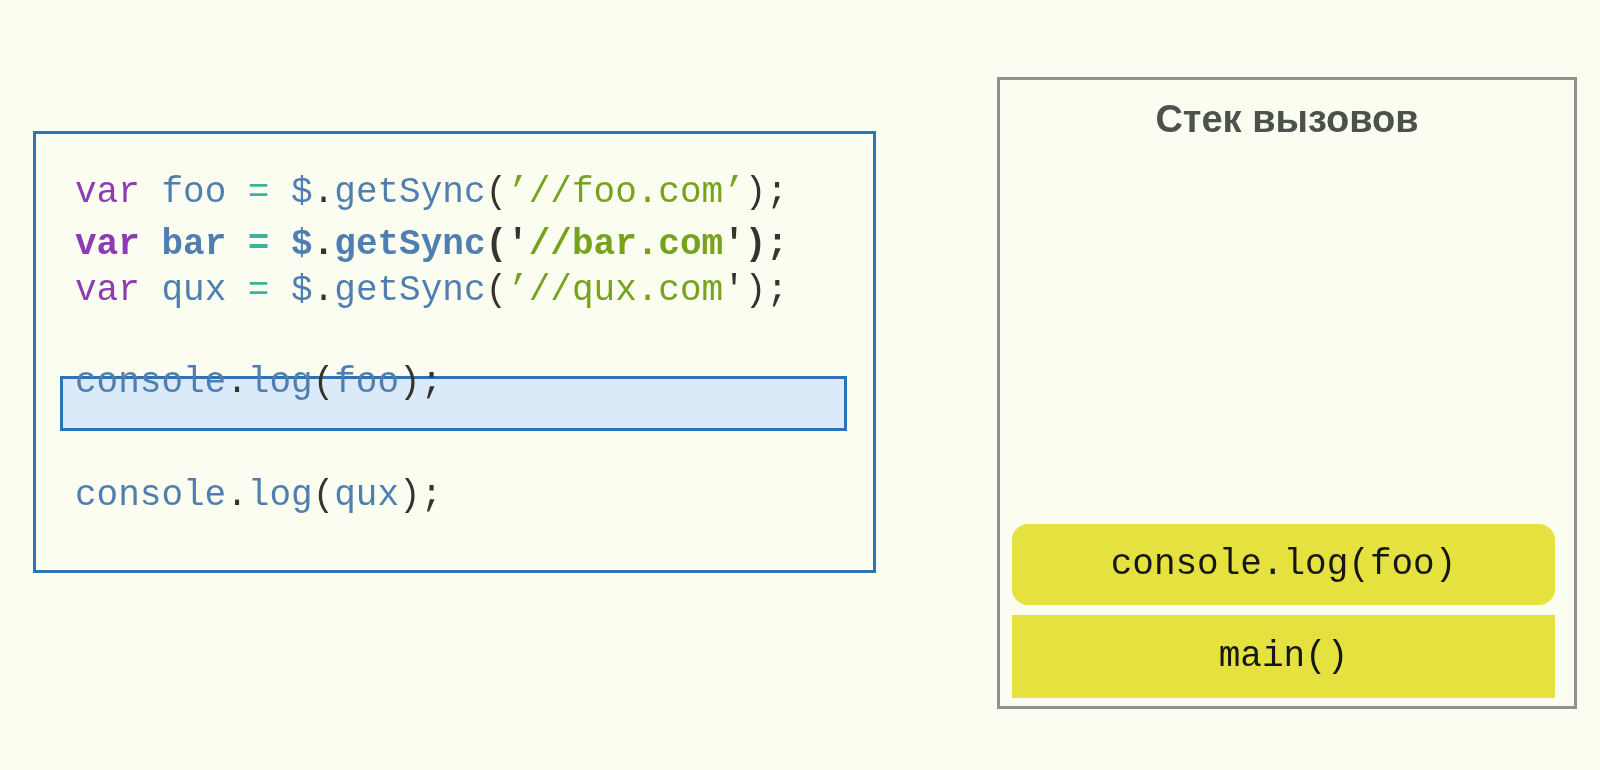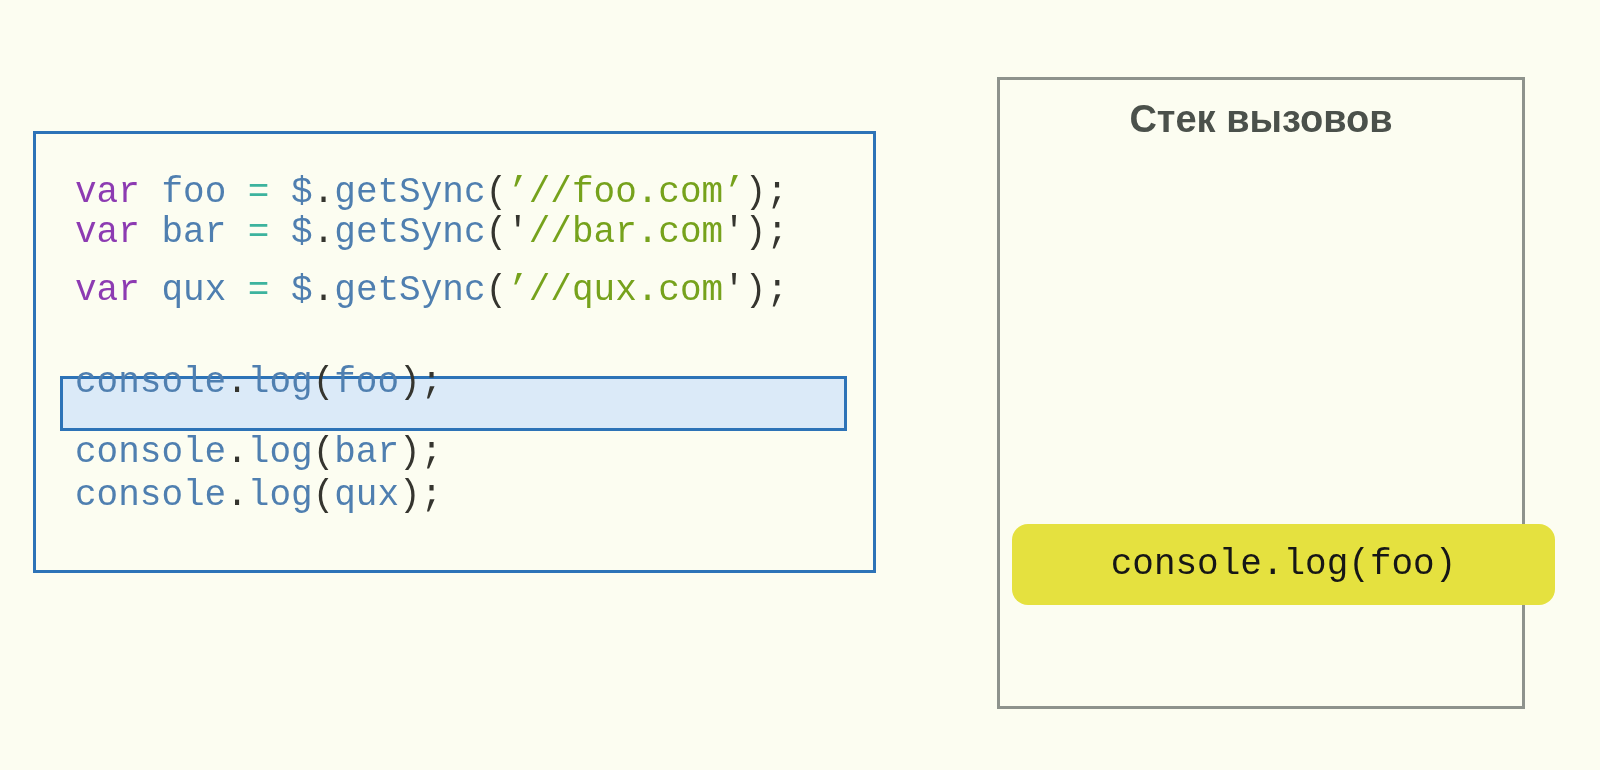--- a/index.html
+++ b/index.html
@@ -29,21 +29,21 @@
     position: absolute;
     left: 39px;
     height: 52px;
     line-height: 52px;
     font-family: "Liberation Mono", "DejaVu Sans Mono", monospace;
     font-size: 36px;
     white-space: pre;
     z-index: 2;
   }
   .l0 { top: 33px; }
-  .l1 { top: 73px; }
+  .l1 { top: 85px; font-weight: bold; }
   .l2 { top: 131px; }
   .l3 { top: 223px; }
   .l4 { top: 293px; }
   .l5 { top: 336px; }
 
   .line-highlight {
     position: absolute;
     left: 24px;
     top: 242px;
     width: 787px;
@@ -59,21 +59,21 @@
   .tok-op    { color: var(--operator, #3db39e); }
   .tok-str   { color: var(--string, #76a21c); }
   .tok-punc  { color: var(--punctuation, #35352f); }
   .tok-plain { color: var(--punctuation, #35352f); }
 
   
   .stack-panel {
     position: absolute;
     left: 997px;
     top: 77px;
-    width: 528px;
+    width: 580px;
     height: 632px;
     box-sizing: border-box;
     border: 3px solid var(--panel_border, #8e938d);
     padding-left: 48px;
   }
   .stack-title {
     position: absolute;
     left: 0;
     top: 18px;
     width: 100%;
@@ -99,20 +99,20 @@
 </style>
 </head>
 <body>
 
 <div class="code-box">
   <div class="line-highlight"></div>
   <div class="code-line l0"><span class="tok-kw">var</span><span class="tok-plain"> </span><span class="tok-id">foo</span><span class="tok-plain"> </span><span class="tok-op">=</span><span class="tok-plain"> </span><span class="tok-id">$</span><span class="tok-punc">.</span><span class="tok-id">getSync</span><span class="tok-punc">(</span><span class="tok-str">’//foo.com’</span><span class="tok-punc">);</span></div>
   <div class="code-line l1"><span class="tok-kw">var</span><span class="tok-plain"> </span><span class="tok-id">bar</span><span class="tok-plain"> </span><span class="tok-op">=</span><span class="tok-plain"> </span><span class="tok-id">$</span><span class="tok-punc">.</span><span class="tok-id">getSync</span><span class="tok-punc">('</span><span class="tok-str">//bar.com</span><span class="tok-punc">');</span></div>
   <div class="code-line l2"><span class="tok-kw">var</span><span class="tok-plain"> </span><span class="tok-id">qux</span><span class="tok-plain"> </span><span class="tok-op">=</span><span class="tok-plain"> </span><span class="tok-id">$</span><span class="tok-punc">.</span><span class="tok-id">getSync</span><span class="tok-punc">(</span><span class="tok-str">’//qux.com</span><span class="tok-punc">');</span></div>
   <div class="code-line l3"><span class="tok-id">console</span><span class="tok-punc">.</span><span class="tok-id">log</span><span class="tok-punc">(</span><span class="tok-id">foo</span><span class="tok-punc">);</span></div>
-  <div class="code-line l4"><span class="tok-id">console</span><span class="tok-punc">.</span><span class="tok-id">log</span><span class="tok-punc">(</span><span class="tok-id">bar</span><span class="tok-punc">);</span></div>
   <div class="code-line l5"><span class="tok-id">console</span><span class="tok-punc">.</span><span class="tok-id">log</span><span class="tok-punc">(</span><span class="tok-id">qux</span><span class="tok-punc">);</span></div>
 </div>
 
 <div class="stack-panel">
   <div class="stack-title">Стек вызовов</div>
   <div class="stack-frame frame-0">console.log(foo)</div>
+  <div class="stack-frame frame-1">main()</div>
 </div>
 
 </body></html>

